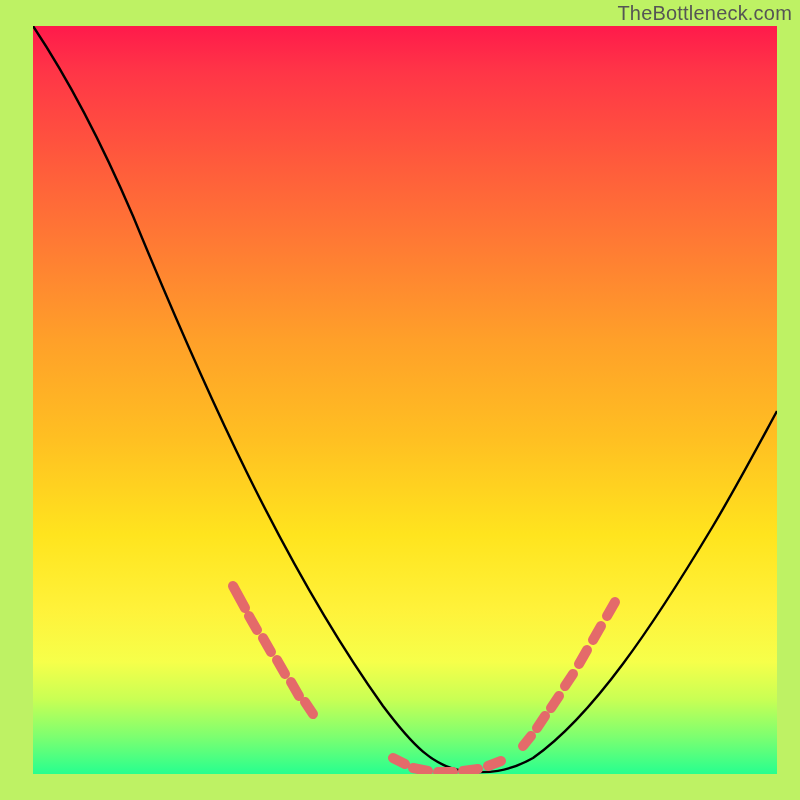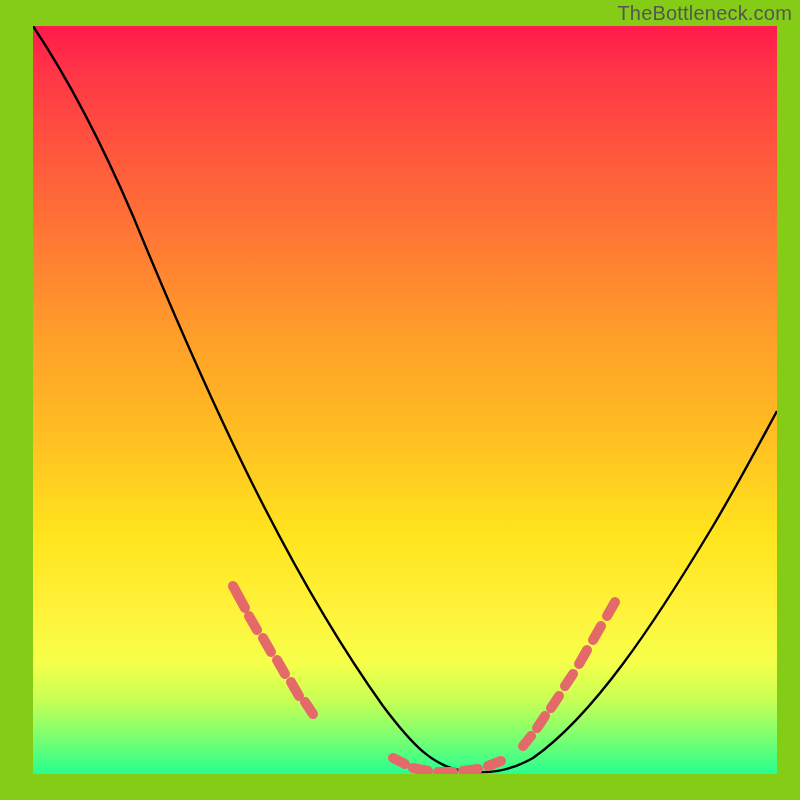--- a/index.html
+++ b/index.html
@@ -8,21 +8,21 @@
     width: 800px;
     height: 800px;
     background: #000;
     font-family: Arial, Helvetica, sans-serif;
     overflow: hidden;
   }
   .frame {
     position: relative;
     width: 800px;
     height: 800px;
-    background: #84cc16;
+    background: #bef264;
   }
   .watermark {
     position: absolute;
     top: 2px;
     right: 8px;
     color: #555;
     font-size: 20px;
     font-weight: 500;
     letter-spacing: 0.2px;
     z-index: 5;

